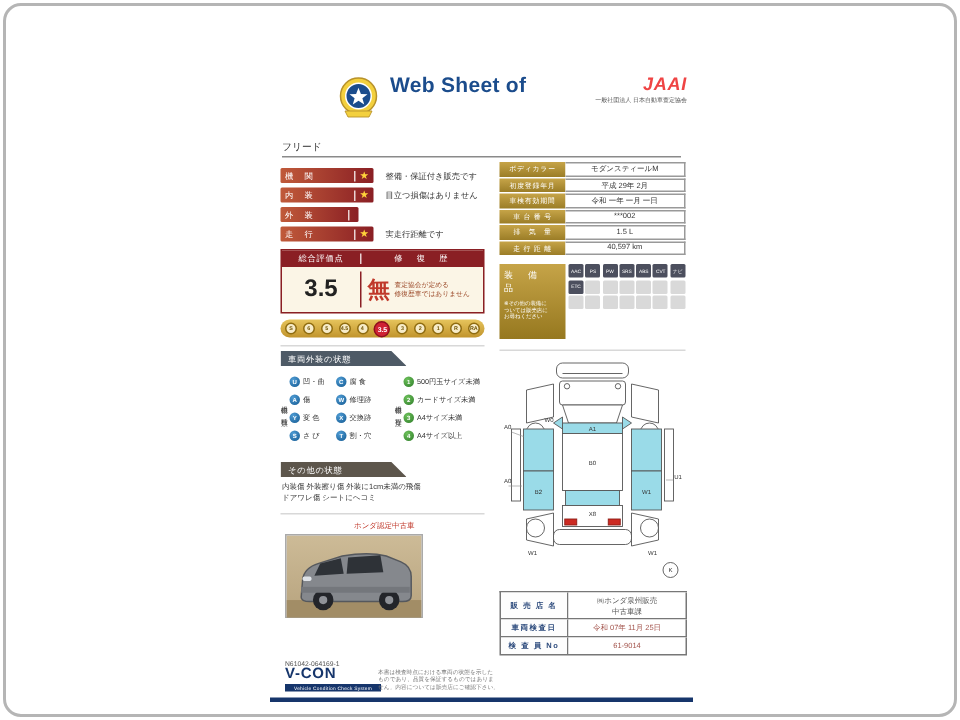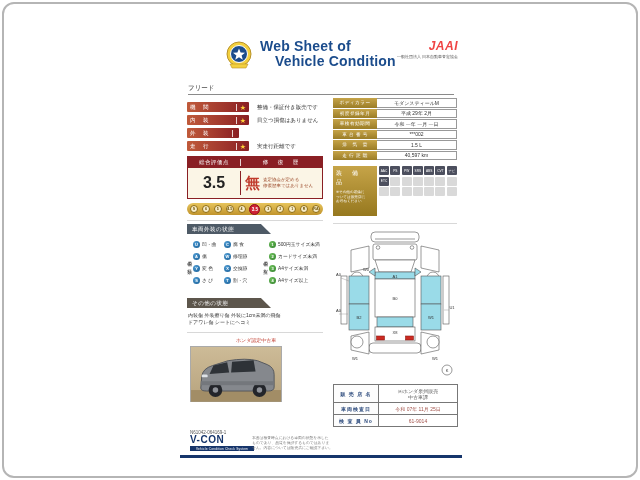--- a/index.html
+++ b/index.html
@@ -1,18 +1,18 @@
 <!DOCTYPE html>
 <html><head>
 <meta charset="utf-8">
 <style>
   html,body{margin:0;padding:0;}
   body{width:640px;height:480px;background:#fff;font-family:"Liberation Sans","DejaVu Sans",sans-serif;position:relative;overflow:hidden;}
   .frame{position:absolute;inset:2px;border:2px solid #b5b5b5;border-radius:12px;pointer-events:none;}
-  #sheet{position:absolute;left:180px;top:26px;width:282px;height:432px;background:#fff;}
+  #sheet{position:absolute;left:180px;top:36px;width:282px;height:432px;background:#fff;}
   .abs{position:absolute;}
 
   
   .emblem{left:44px;top:14px;width:30px;height:30px;}
   .title{left:80px;top:13px;color:#1b4c8c;font-weight:bold;font-size:14px;line-height:15px;letter-spacing:.2px;}
   .title .l2{margin-left:15px;}
   .jaai{left:216px;top:13px;width:62px;text-align:right;}
   .jaai .brand{color:#ef4444;font-weight:800;font-style:italic;font-size:12px;letter-spacing:.5px;}
   .jaai .sub{color:#555;font-size:4px;margin-top:1px;}
   .model{left:8px;top:58px;font-size:6.5px;color:#333;}
@@ -110,21 +110,20 @@
   <div class="abs emblem">
     <svg viewBox="0 0 30 30">
       <circle cx="15" cy="14" r="12" fill="#f3d03e" stroke="#b8922a" stroke-width="1"></circle>
       <circle cx="15" cy="14" r="8.5" fill="#1b4c8c" stroke="#fff" stroke-width="1"></circle>
       <path d="M15 8.5 L16.6 12.6 L21 12.8 L17.6 15.5 L18.8 19.7 L15 17.2 L11.2 19.7 L12.4 15.5 L9 12.8 L13.4 12.6 Z" fill="#fff"></path>
       <path d="M6 24 L24 24 L22 28 L8 28 Z" fill="#f3d03e" stroke="#b8922a" stroke-width=".6"></path>
     </svg>
   </div>
   <div class="abs title">
     <div class="l1">Web Sheet of</div>
-    <div class="l2">Vehicle Condition</div>
   </div>
   <div class="abs jaai">
     <div class="brand">JAAI</div>
     <div class="sub">一般社団法人 日本自動車査定協会</div>
   </div>
   <div class="abs model">フリード</div>
   <div class="abs rule"></div>
 
   <div class="abs rrow" style="top:76px">
     <div class="rbar">

